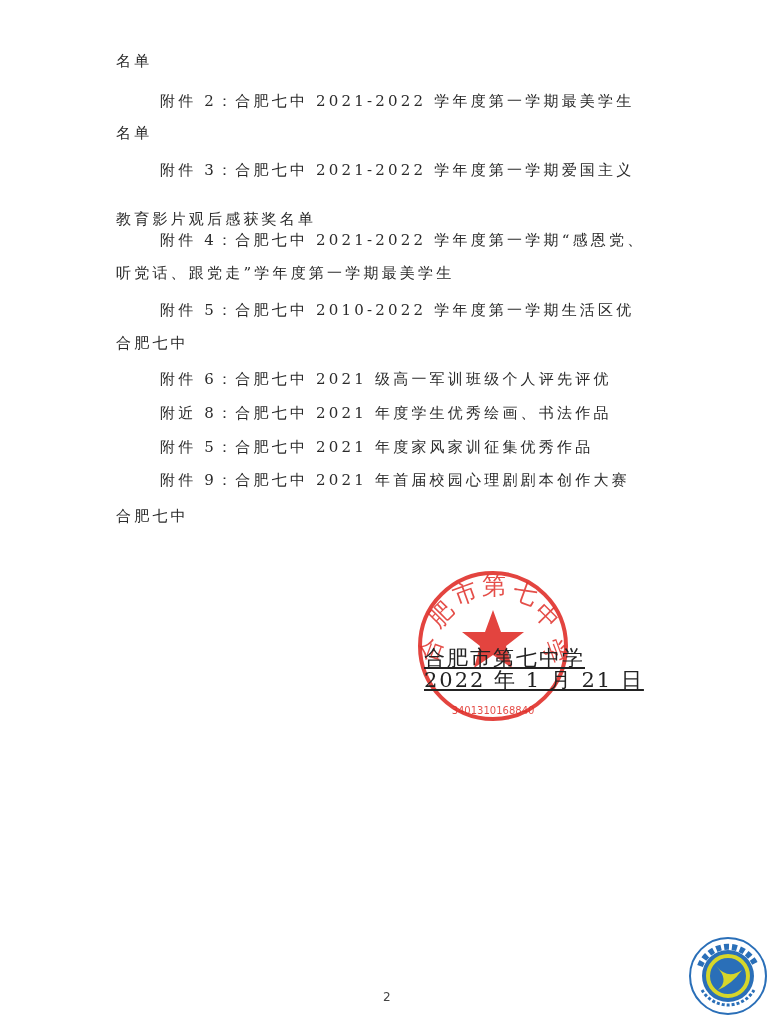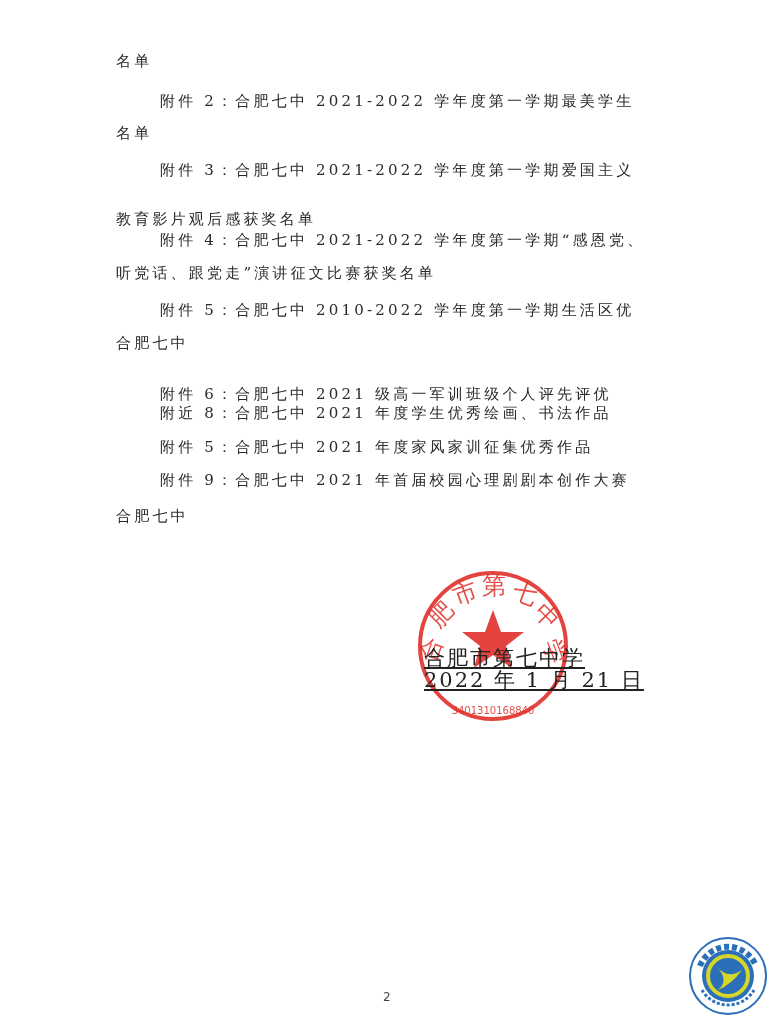--- a/index.html
+++ b/index.html
@@ -16,24 +16,24 @@
 </head>
 <body>
 
 <div>
   <div class="line l0" style="top:48px">名单</div>
   <div class="line l1" style="top:88px">附件 2：合肥七中 2021-2022 学年度第一学期最美学生</div>
   <div class="line l0" style="top:120px">名单</div>
   <div class="line l1" style="top:157px">附件 3：合肥七中 2021-2022 学年度第一学期爱国主义</div>
   <div class="line l0" style="top:206px">教育影片观后感获奖名单</div>
   <div class="line l1" style="top:227px">附件 4：合肥七中 2021-2022 学年度第一学期“感恩党、</div>
-  <div class="line l0" style="top:260px">听党话、跟党走”演讲征文比赛获奖名单</div>
+  <div class="line l0" style="top:260px">听党话、跟党走”学年度第一学期最美学生</div>
   <div class="line l1" style="top:297px">附件 5：合肥七中 2010-2022 学年度第一学期生活区优</div>
   <div class="line l0" style="top:330px">合肥七中</div>
-  <div class="line l1" style="top:381px">附件 6：合肥七中 2021 级高一军训班级个人评先评优</div>
+  <div class="line l1" style="top:366px">附件 6：合肥七中 2021 级高一军训班级个人评先评优</div>
   <div class="line l1" style="top:400px">附近 8：合肥七中 2021 年度学生优秀绘画、书法作品</div>
   <div class="line l1" style="top:434px">附件 5：合肥七中 2021 年度家风家训征集优秀作品</div>
   <div class="line l1" style="top:467px">附件 9：合肥七中 2021 年首届校园心理剧剧本创作大赛</div>
   <div class="line l0" style="top:503px">合肥七中</div>
 
   <svg class="seal" viewBox="0 0 170 160">
     <circle cx="85" cy="80" r="73" fill="none" stroke="#e0302a" stroke-width="4" opacity="0.9"></circle>
     <polygon points="85,44 93,66 116,66 98,80 104,102 85,89 66,102 72,80 54,66 77,66" fill="#e0302a" opacity="0.9"></polygon>
     <g fill="#e0302a" font-family="DejaVu Sans, sans-serif" font-size="24" opacity="0.85">
       <text x="14" y="92" transform="rotate(-70 24 86)">合</text>

